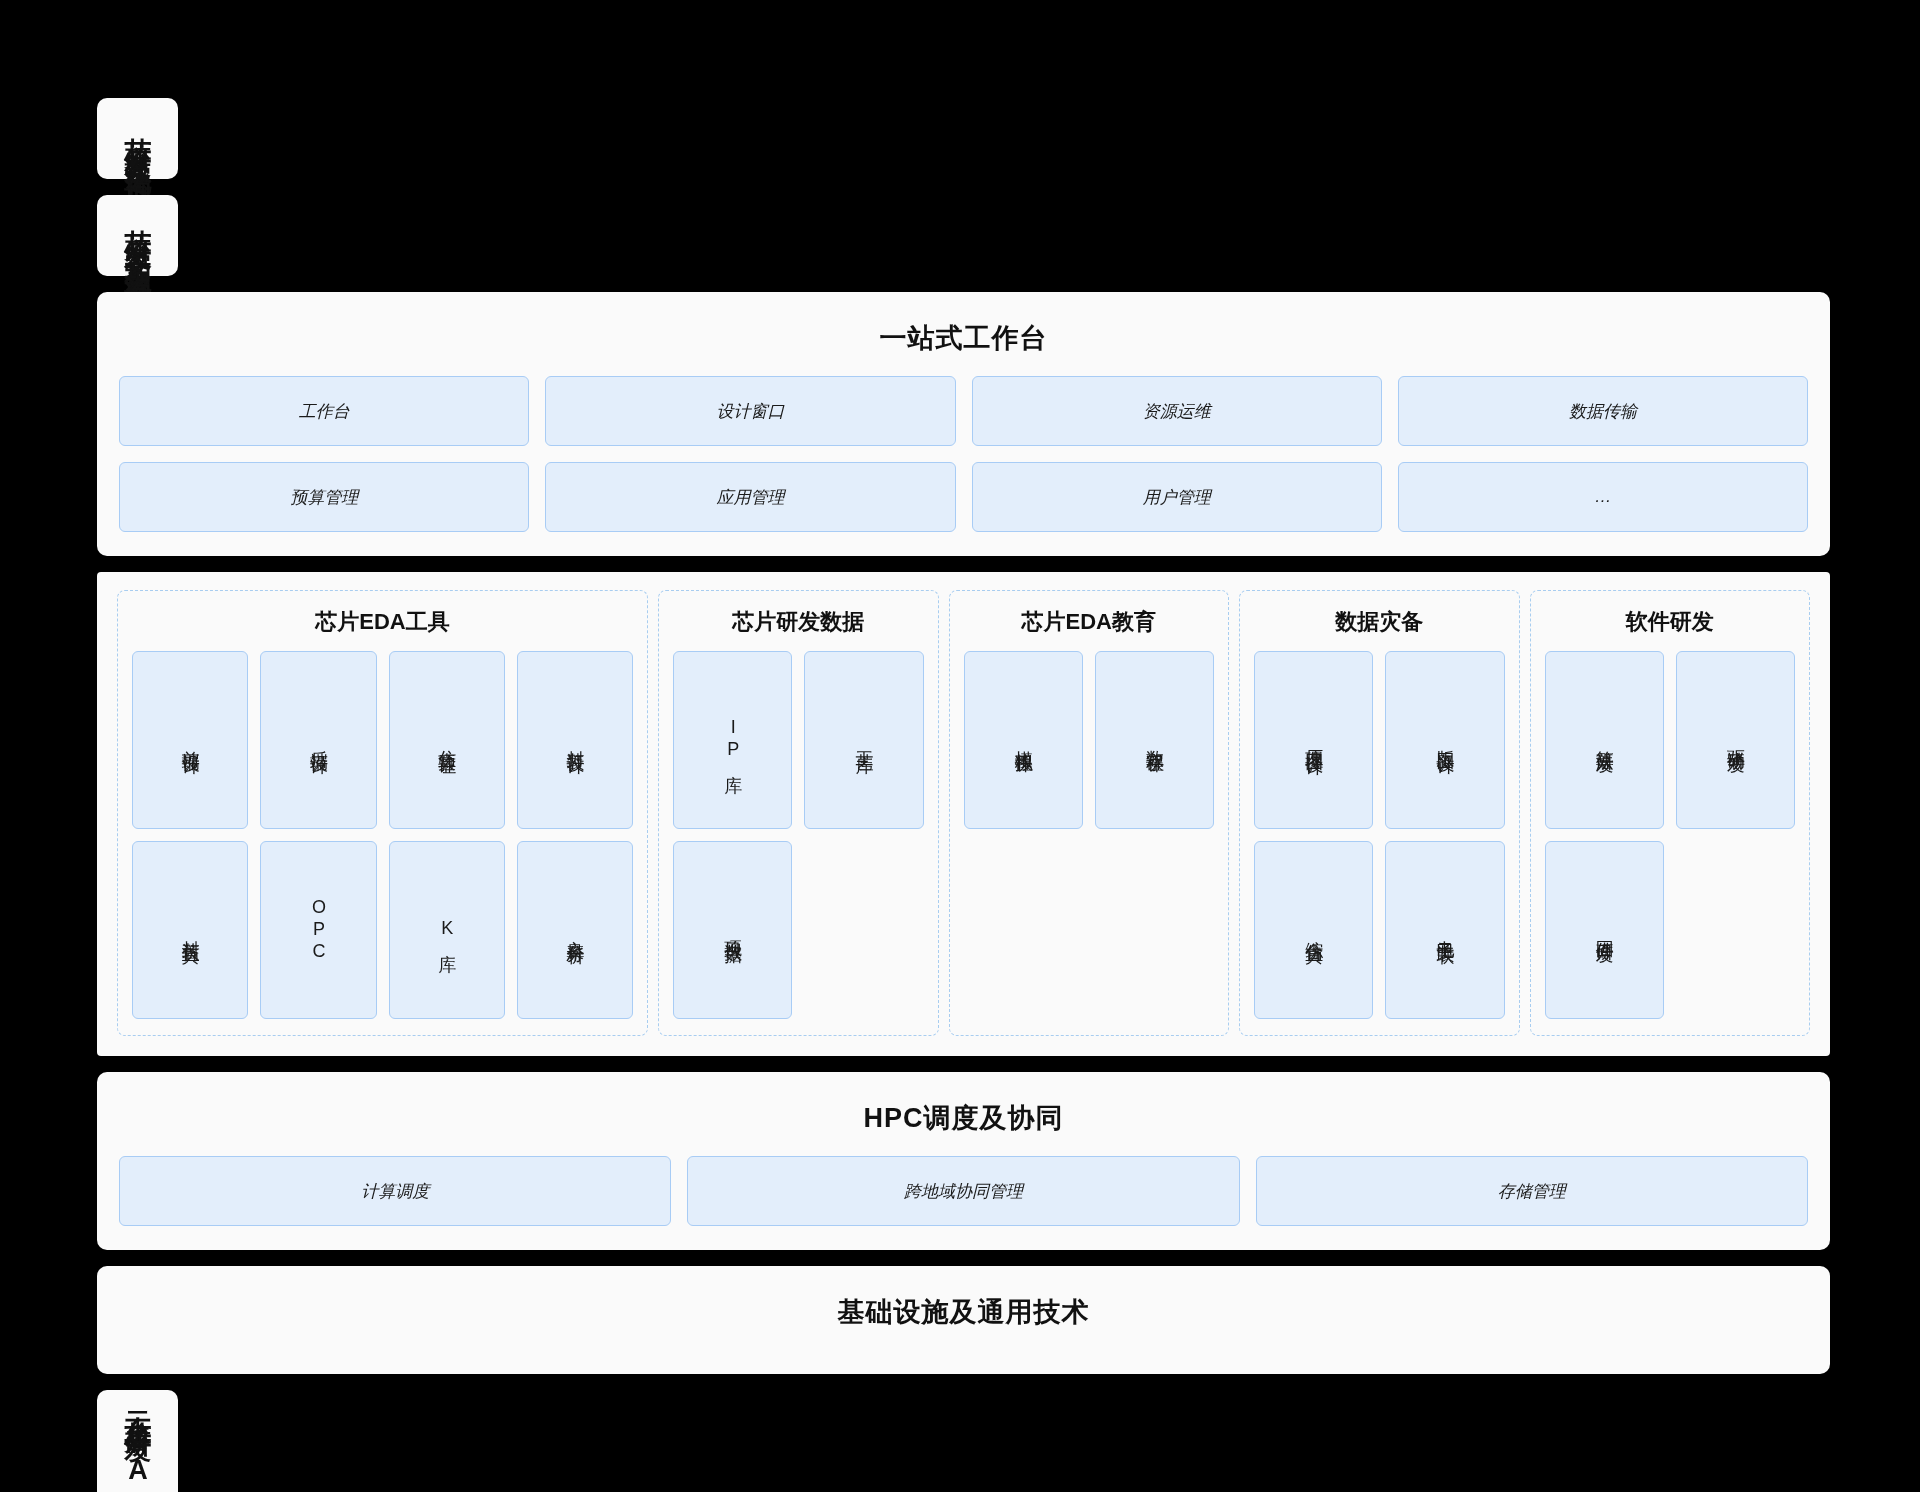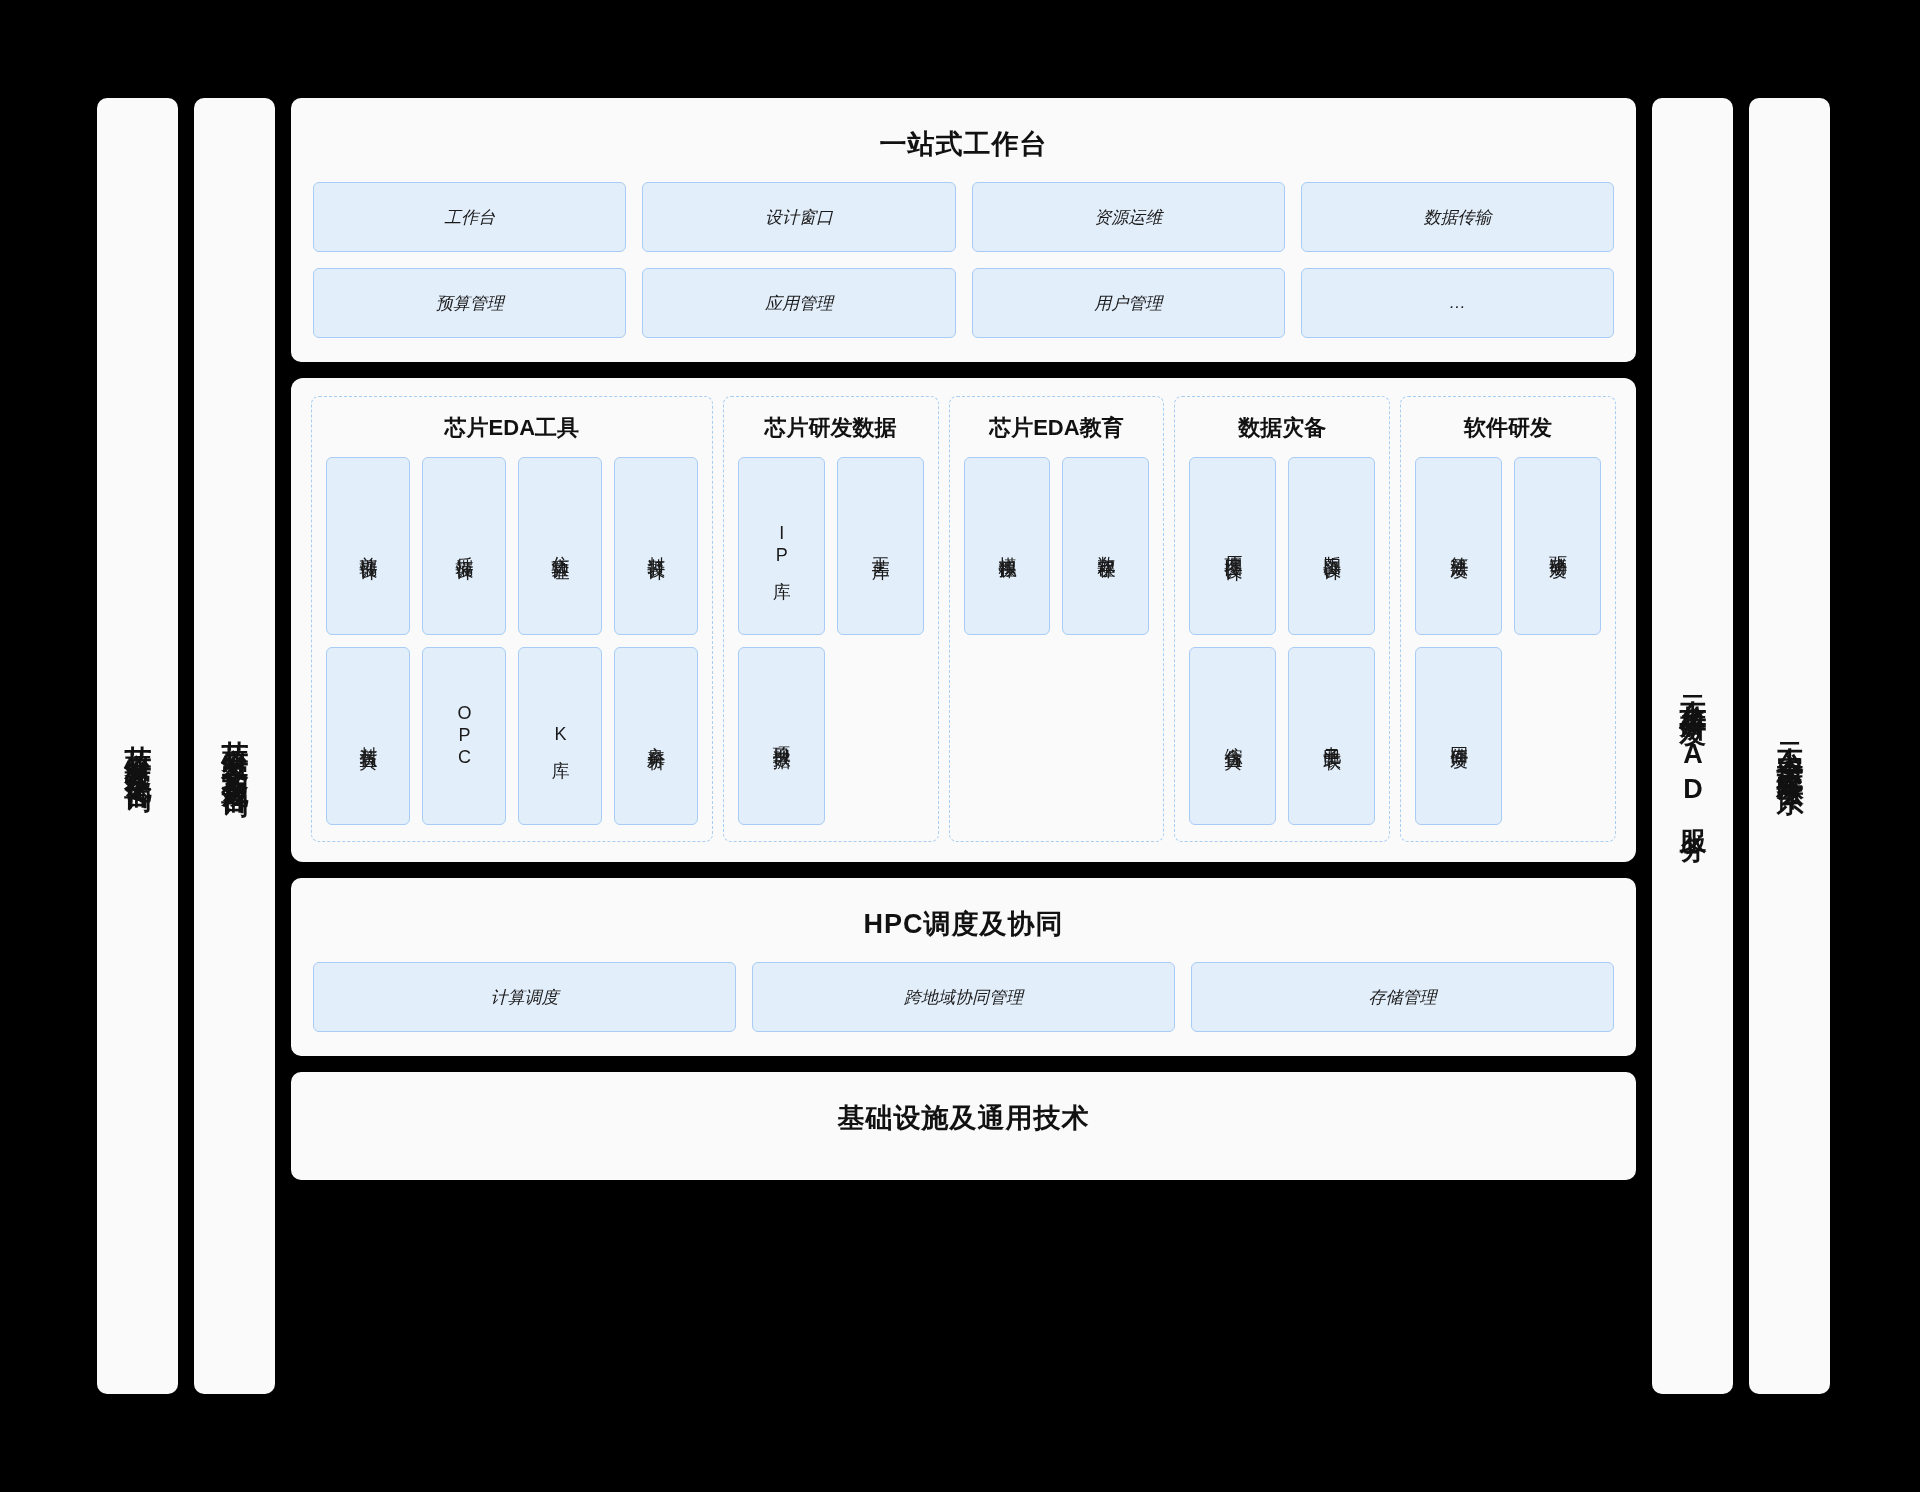--- a/index.html
+++ b/index.html
@@ -18,20 +18,21 @@
     box-sizing:border-box;
   }
 
   .layout{
     position:absolute;
     left:97px; top:98px;
     width:1733px; height:1296px;
     display:flex;
     gap:16px;
     align-items:stretch;
+    flex-direction:column;
   }
 
   
   .pillar{
     width:81px;
     flex:0 0 81px;
     background:#fafafa;
     border-radius:10px;
     display:flex;
     align-items:center;
@@ -89,21 +90,21 @@
     font-size:17px;
     color:#1a1a1a;
     box-sizing:border-box;
     font-style:italic;
   }
   .hrow + .hrow{ margin-top:16px; }
 
   
   .groups-band{
     background:#fafafa;
-    border-radius:12px;
+    border-radius:4px;
     padding:18px 20px 20px 20px;
     box-sizing:border-box;
     flex:0 0 auto;
   }
   .groups{
     display:flex;
     gap:10px;
     align-items:stretch;
   }
   .group{

